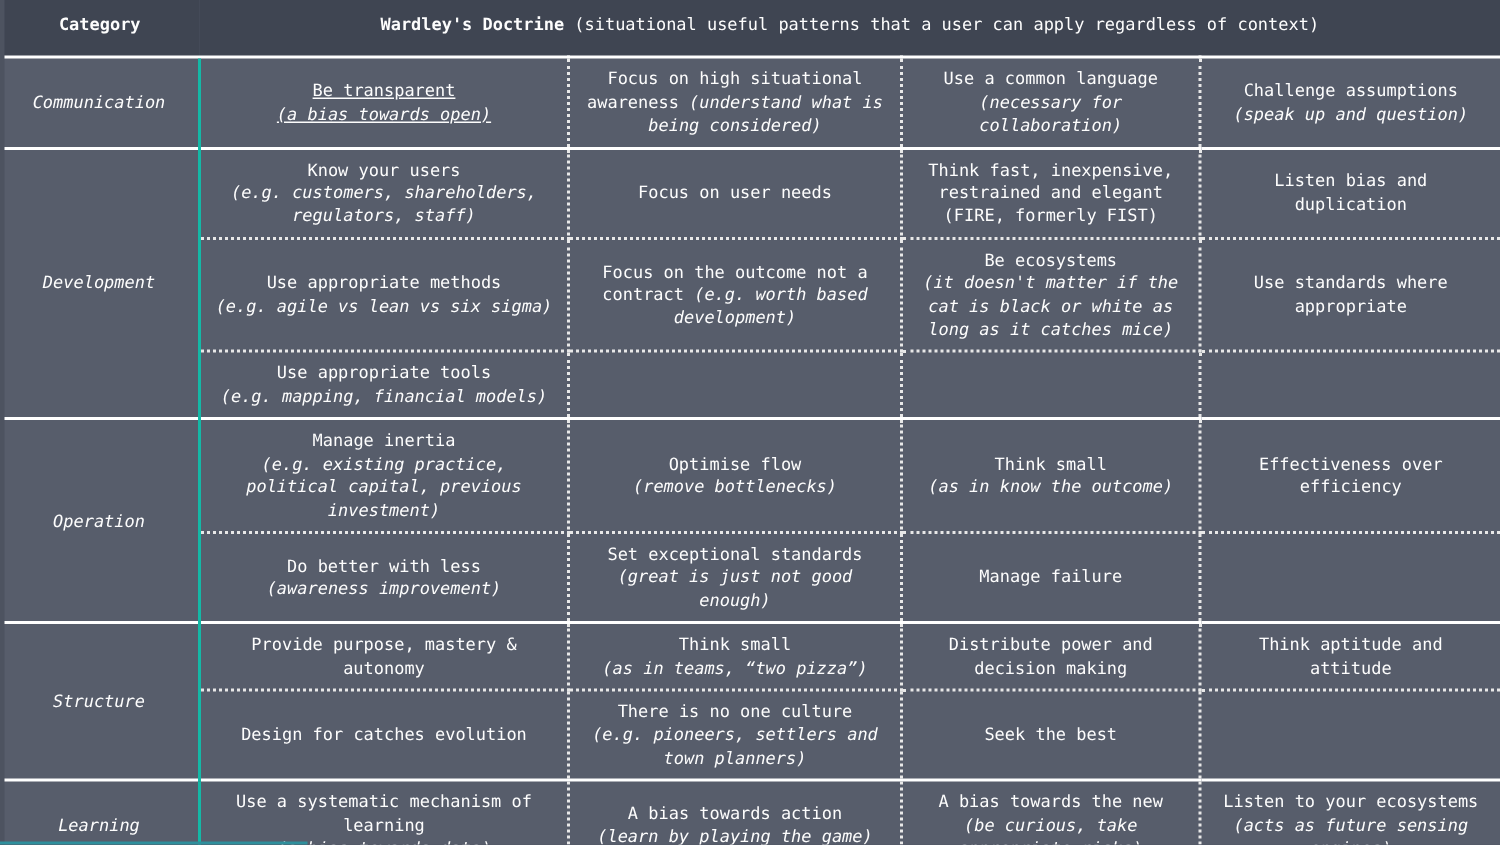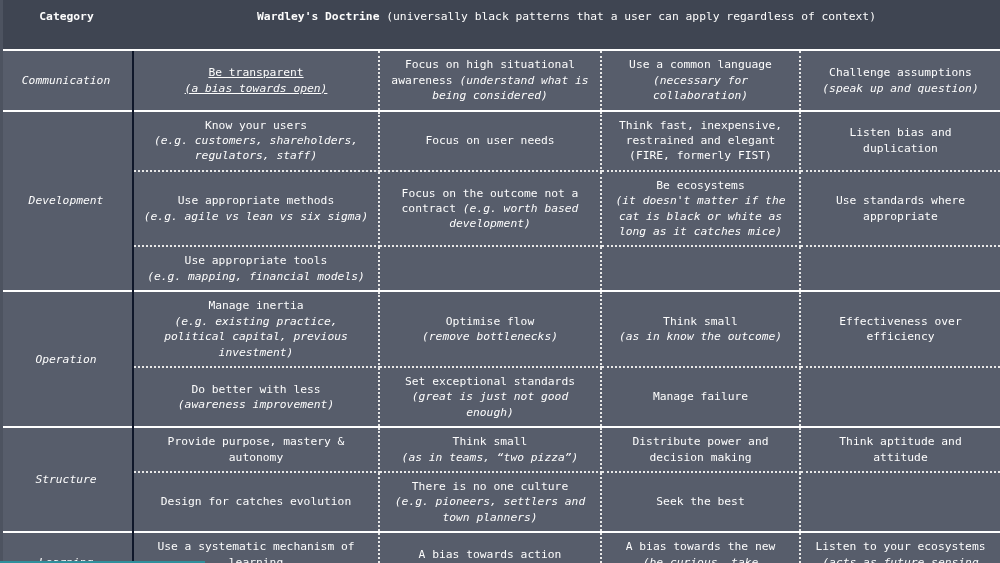--- a/index.html
+++ b/index.html
@@ -34,33 +34,33 @@
   col.c0{width:133px}
   col.c1{width:246px}
   col.c2{width:222px}
   col.c3{width:199px}
   col.c4{width:200px}
 
   
   tr.head td{
     background:#3f4552;
     font-weight:bold;
-    padding-top:9px;padding-bottom:25px;
+    padding-top:9px;padding-bottom:13px;
     border-bottom:2px solid #ffffff;
   }
   td.head-cat{ text-align:right; padding-right:10px; }
   td.head-doc{ text-align:center; }
   td.head-doc .reg{font-weight:normal;}
 
   
   td.cat{
     text-align:right;
     font-style:italic;
     padding-right:9px;
-    border-right:2px solid #0f172a;
+    border-right:2px solid #14b8a6;
     background:#575d6b;
   }
 
   
   td.cell{
     border-right:2px dotted #e8e8e8;
     border-bottom:2px dotted #e8e8e8;
   }
   td.cell.lastcol{border-right:none;}
   tr.grp-last td.cell{border-bottom:none;}
@@ -91,21 +91,21 @@
       <colgroup>
         <col class="c0">
           <col class="c1">
           <col class="c2">
           <col class="c3">
           <col class="c4">
       </colgroup>
       <tbody id="tbody">
           <tr class="head">
             <td class="head-cat">Category</td>
-            <td class="head-doc" colspan="4"><span>Wardley's Doctrine</span><span class="reg"> (universally black patterns that a user can apply regardless of context)</span></td>
+            <td class="head-doc" colspan="4"><span>Wardley's Doctrine</span><span class="reg"> (situational useful patterns that a user can apply regardless of context)</span></td>
           </tr>
           <tr class="grp-start grp-last">
             <td class="cat" rowspan="1">Communication</td>
             <td class="cell tint"><span class="rom">Be transparent</span><br><span class="sub">(a bias towards open)</span></td>
             <td class="cell"><span class="rom">Focus on high situational awareness</span> <span class="sub">(understand what is being considered)</span></td>
             <td class="cell green"><span class="rom">Use a common language</span><br><span class="sub">(necessary for collaboration)</span></td>
             <td class="cell green lastcol"><span class="rom">Challenge assumptions</span><br><span class="sub">(speak up and question)</span></td>
           </tr>
           <tr class="grp-start">
             <td class="cat" rowspan="3">Development</td>

